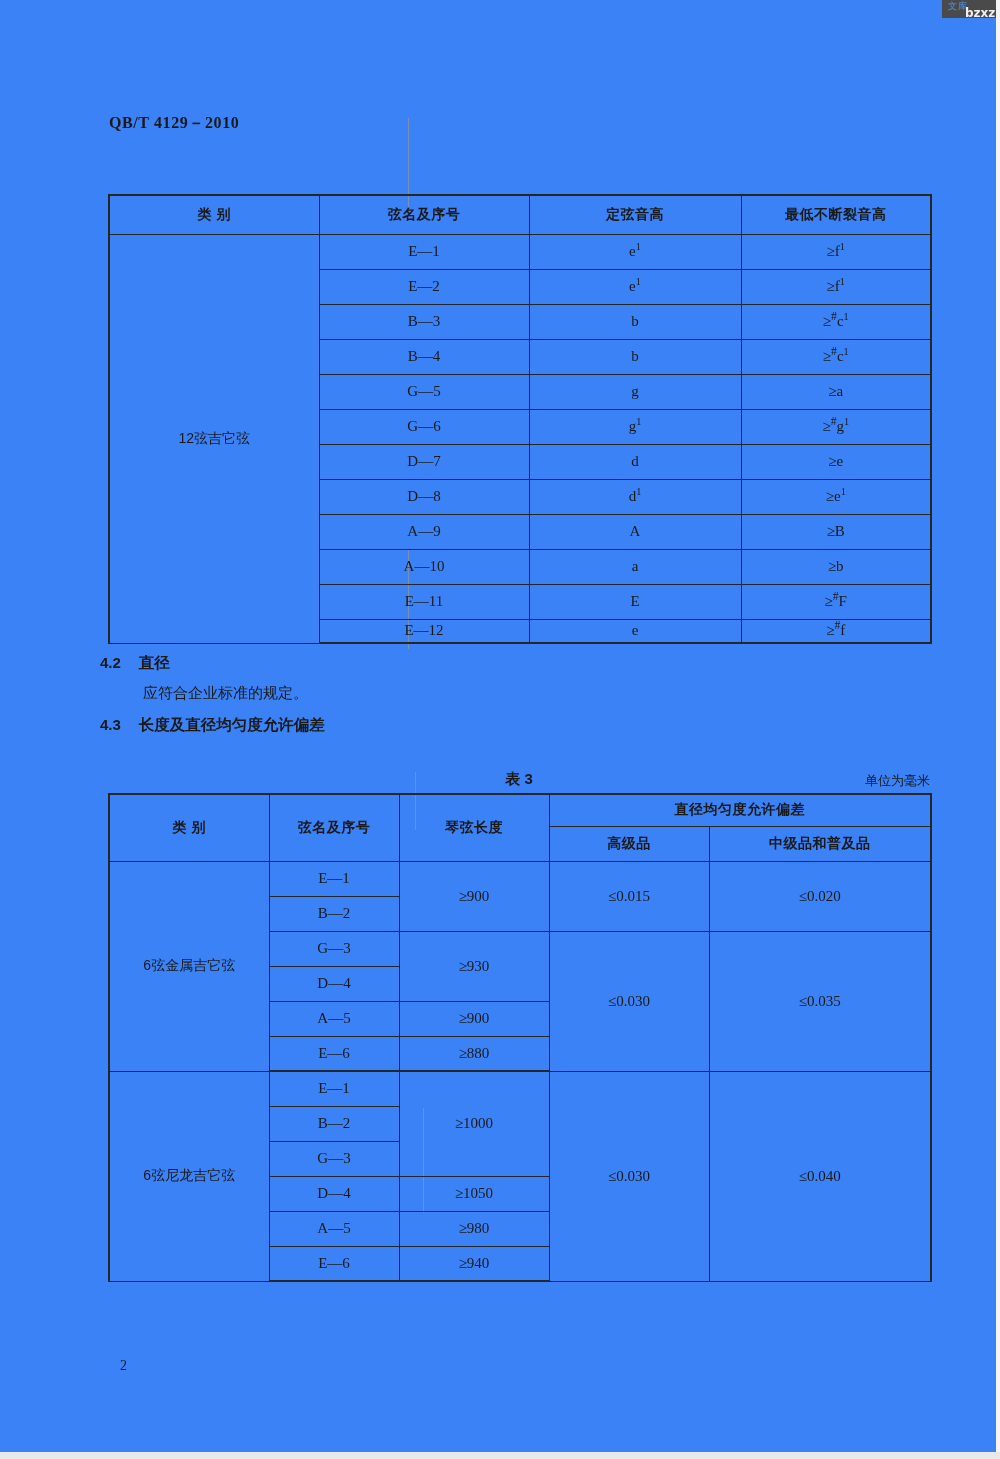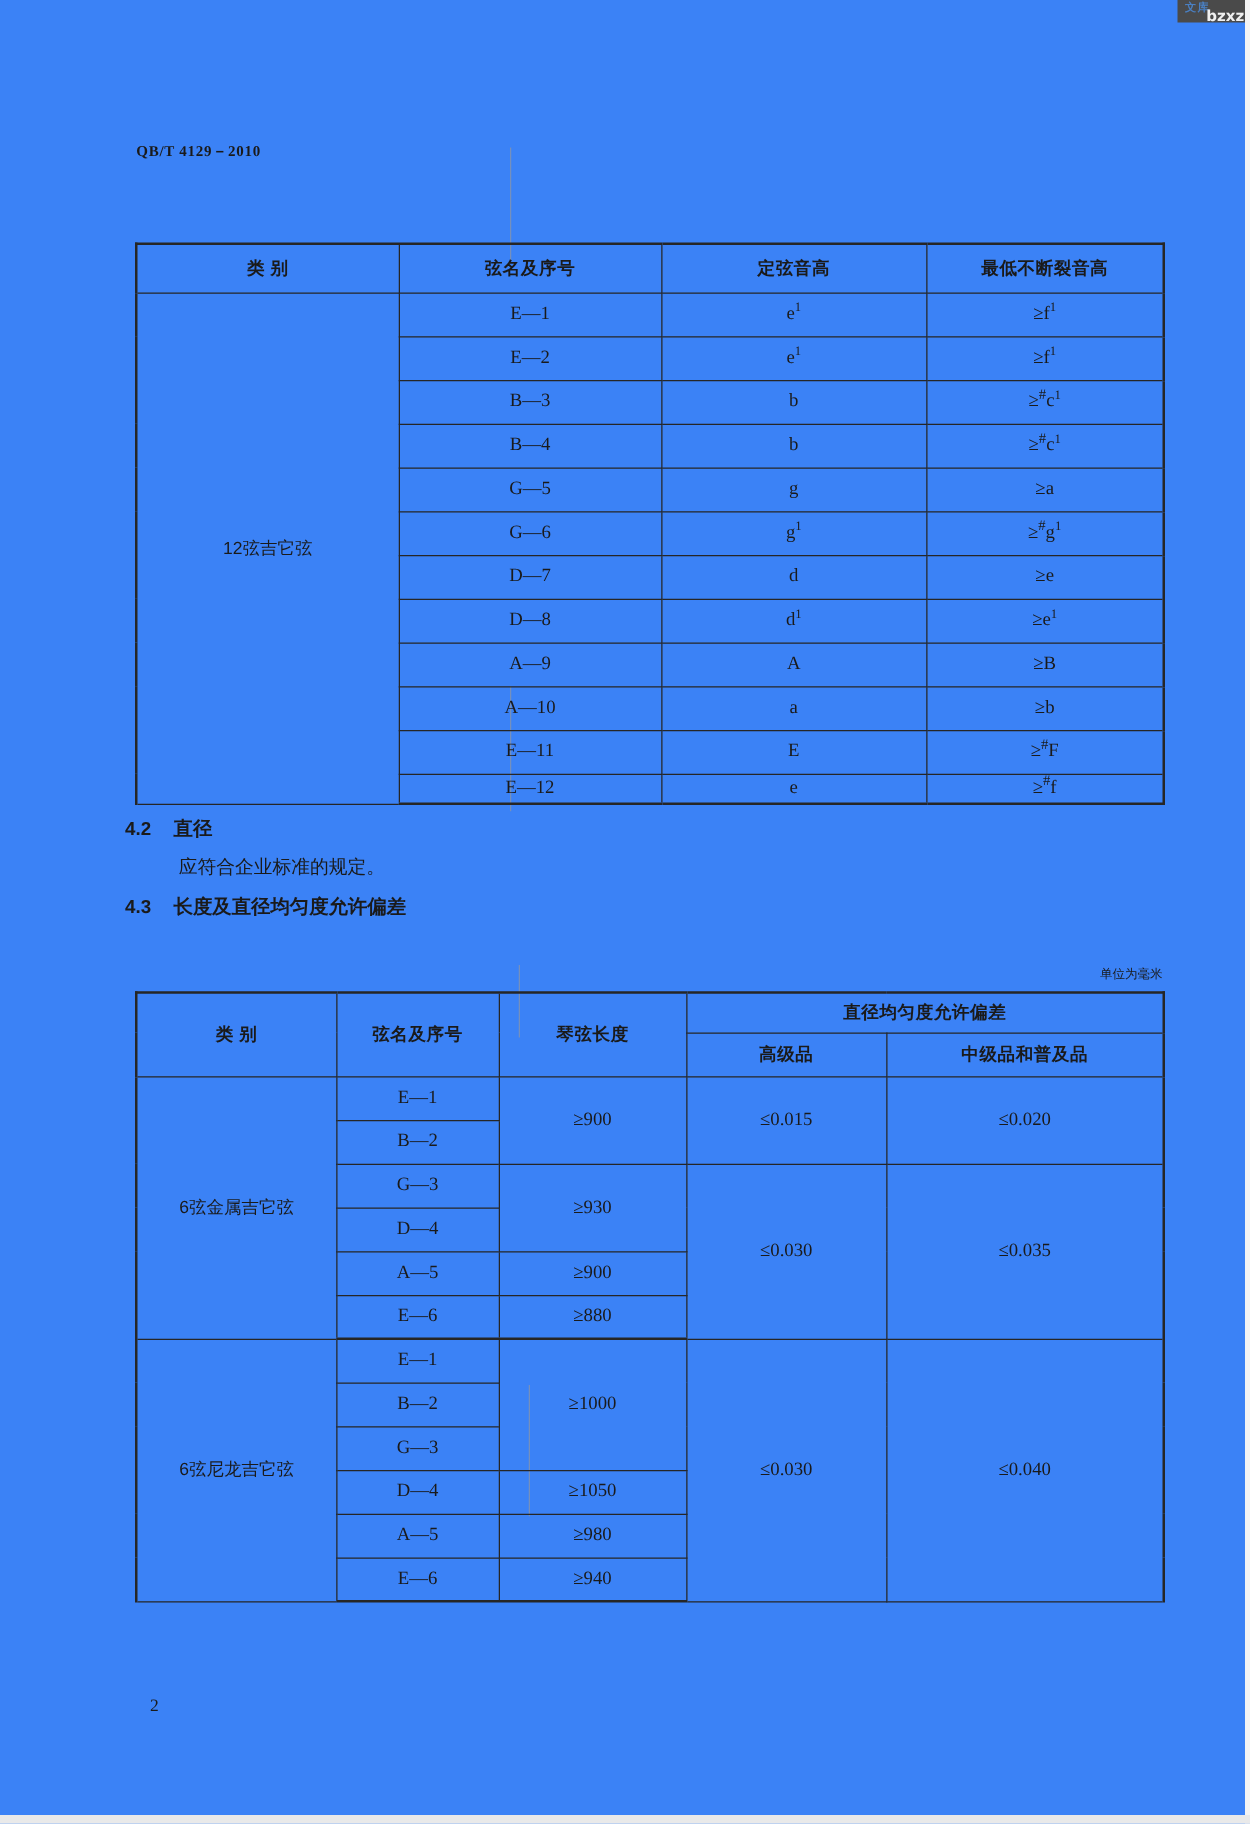--- a/index.html
+++ b/index.html
@@ -92,42 +92,42 @@
     background: #9a9a9a;
     opacity: .62;
   }
 
   
   .running-head {
     position: absolute;
     left: 109px;
     top: 113px;
     font-family: "Liberation Serif", serif;
-    font-size: 12px;
+    font-size: 16px;
     font-weight: bold;
     letter-spacing: .6px;
     white-space: nowrap;
   }
 
   
   .table-caption {
     position: absolute;
     width: 822px;
     left: 108px;
     text-align: center;
     font-family: "Liberation Sans", "DejaVu Sans", sans-serif;
     font-size: 15px;
     font-weight: bold;
     white-space: nowrap;
   }
   .unit-note {
     position: absolute;
     right: 70px;
     font-family: "Liberation Sans", "DejaVu Sans", sans-serif;
-    font-size: 10px;
+    font-size: 13px;
     white-space: nowrap;
   }
 
   
   table.std {
     position: absolute;
     border-collapse: collapse;
     table-layout: fixed;
     background: transparent;
   }
@@ -293,20 +293,21 @@
 
   <div class="clause" style="left:100px; top:653px;">
     <span class="clause-num">4.2</span><span class="clause-title">直径</span>
   </div>
   <div class="clause-body" style="left:143px; top:684px;">应符合企业标准的规定。</div>
 
   <div class="clause" style="left:100px; top:715px;">
     <span class="clause-num">4.3</span><span class="clause-title">长度及直径均匀度允许偏差</span>
   </div>
 
+  <div class="table-caption" style="top:770px;">表 3</div>
   <div class="unit-note" style="top:772px;">单位为毫米</div>
 
   <table class="std" id="table3" style="left:108px; top:793px; width:822px;">
     <colgroup>
       <col style="width:160px">
         <col style="width:130px">
         <col style="width:150px">
         <col style="width:160px">
         <col style="width:222px">
     </colgroup>

